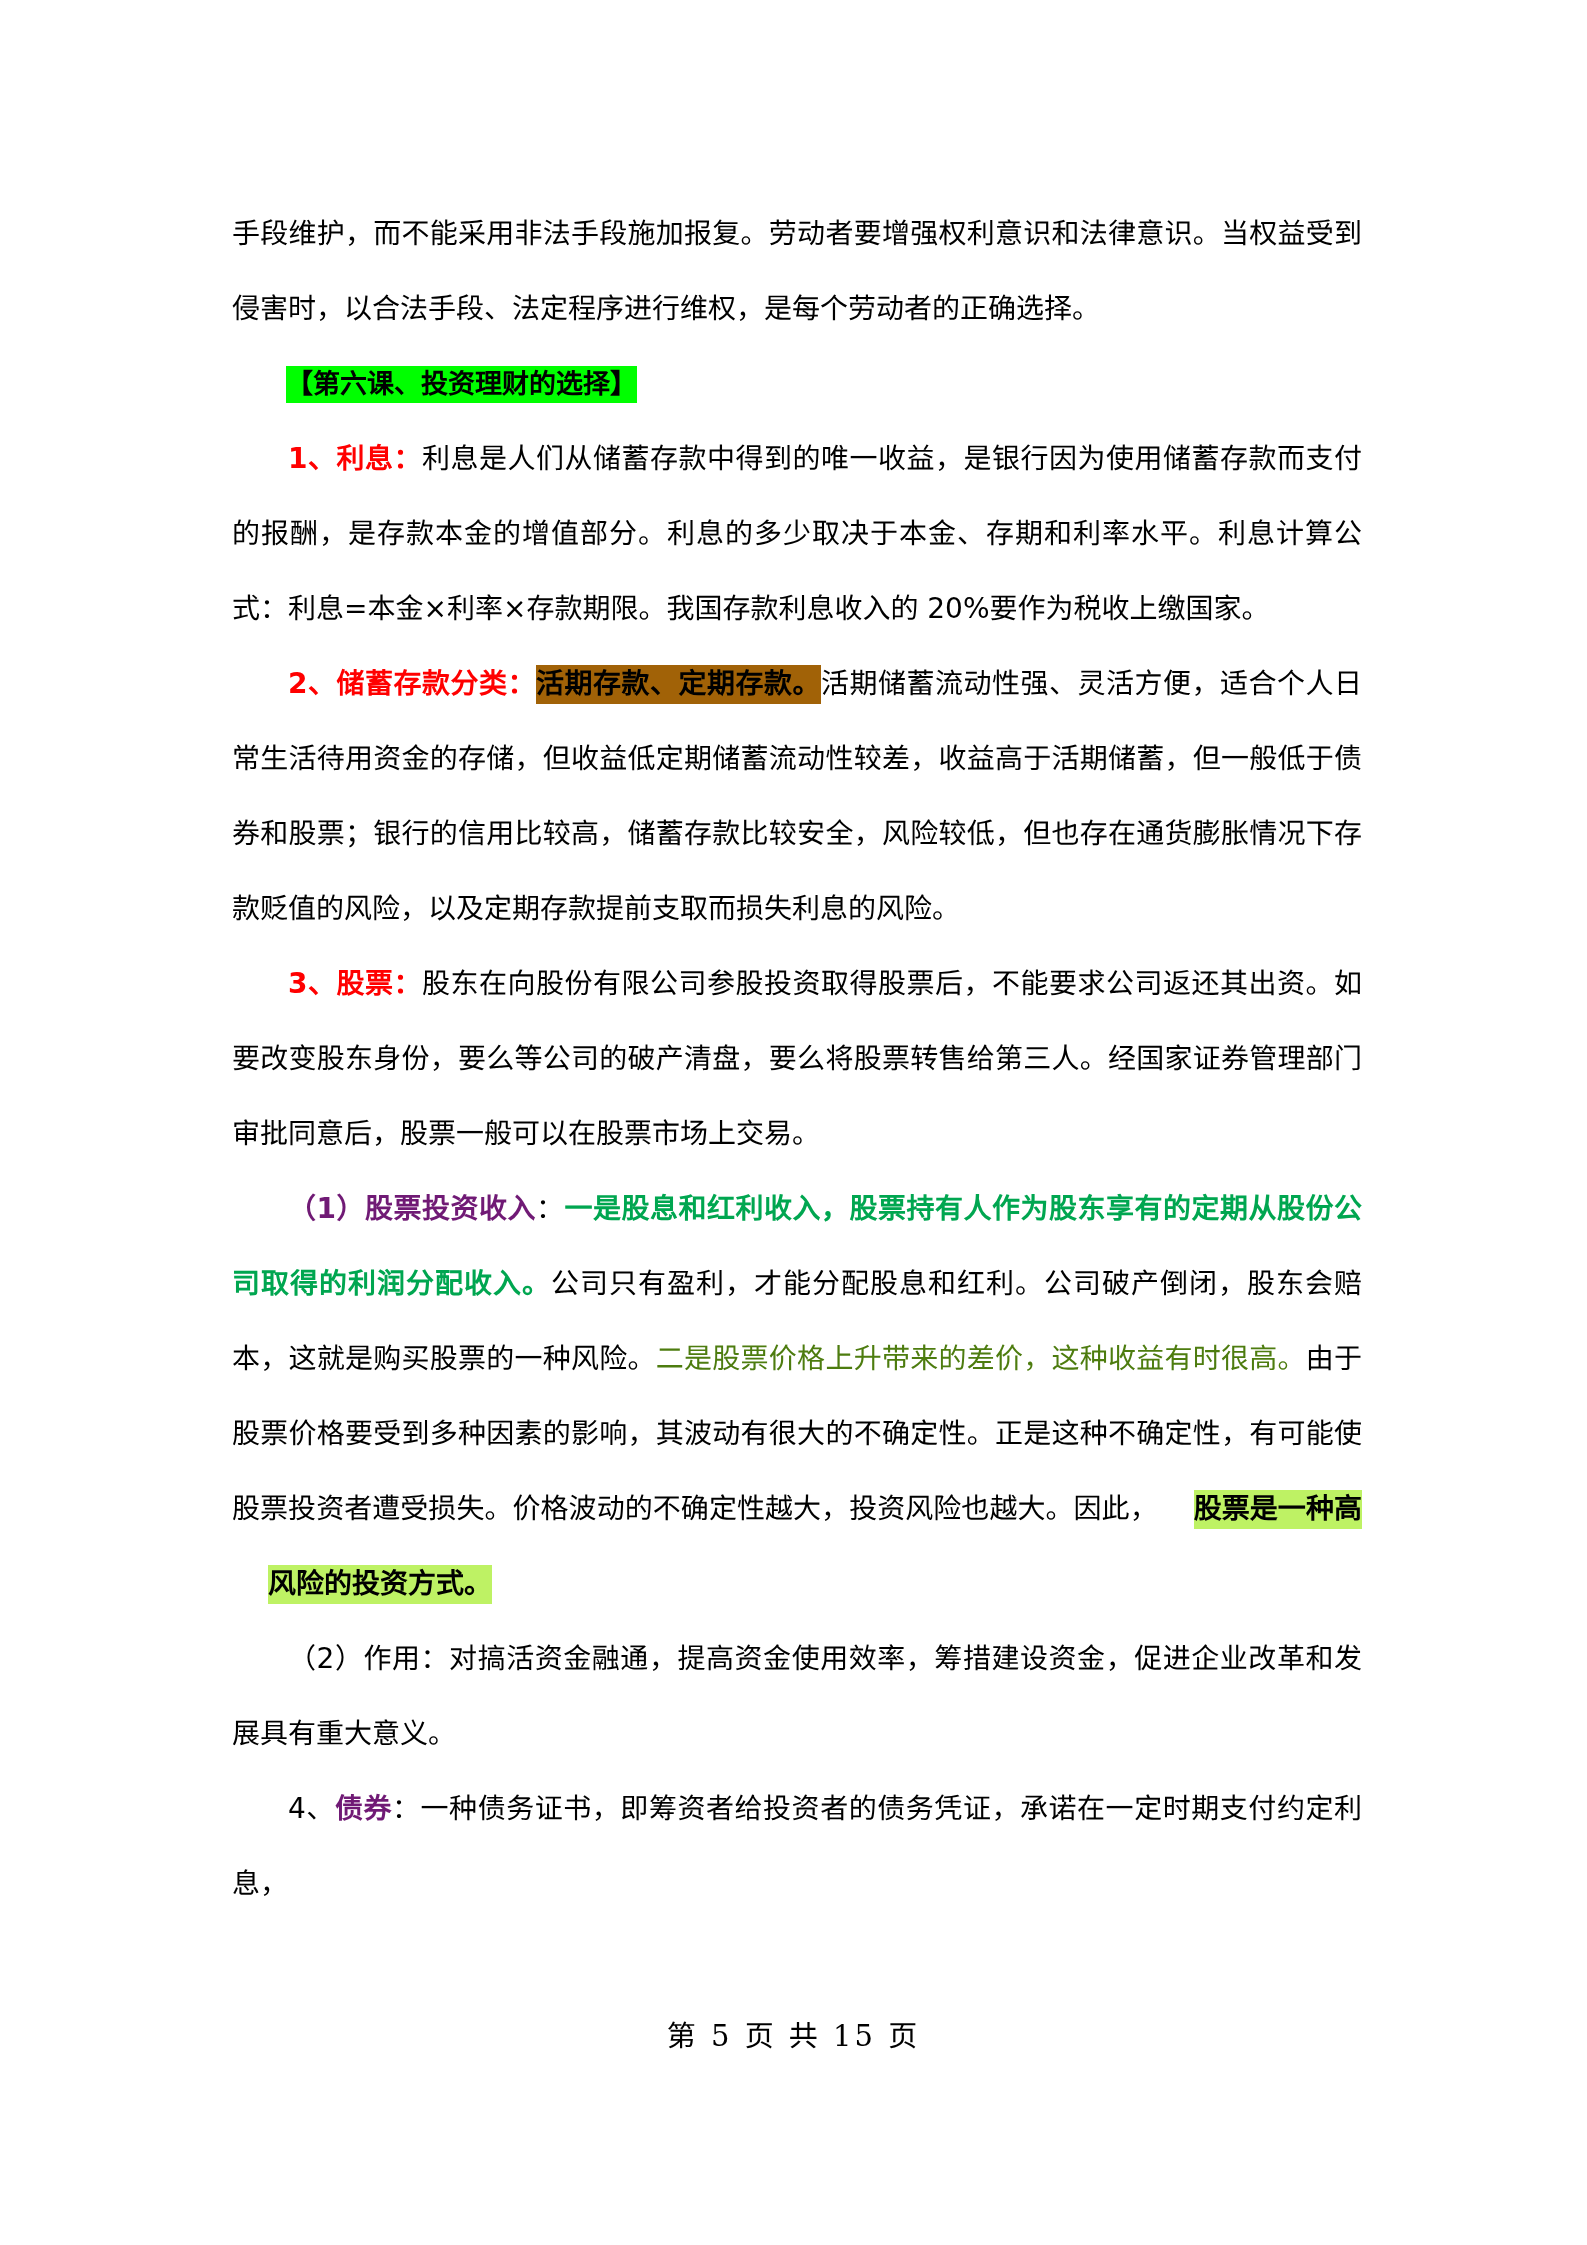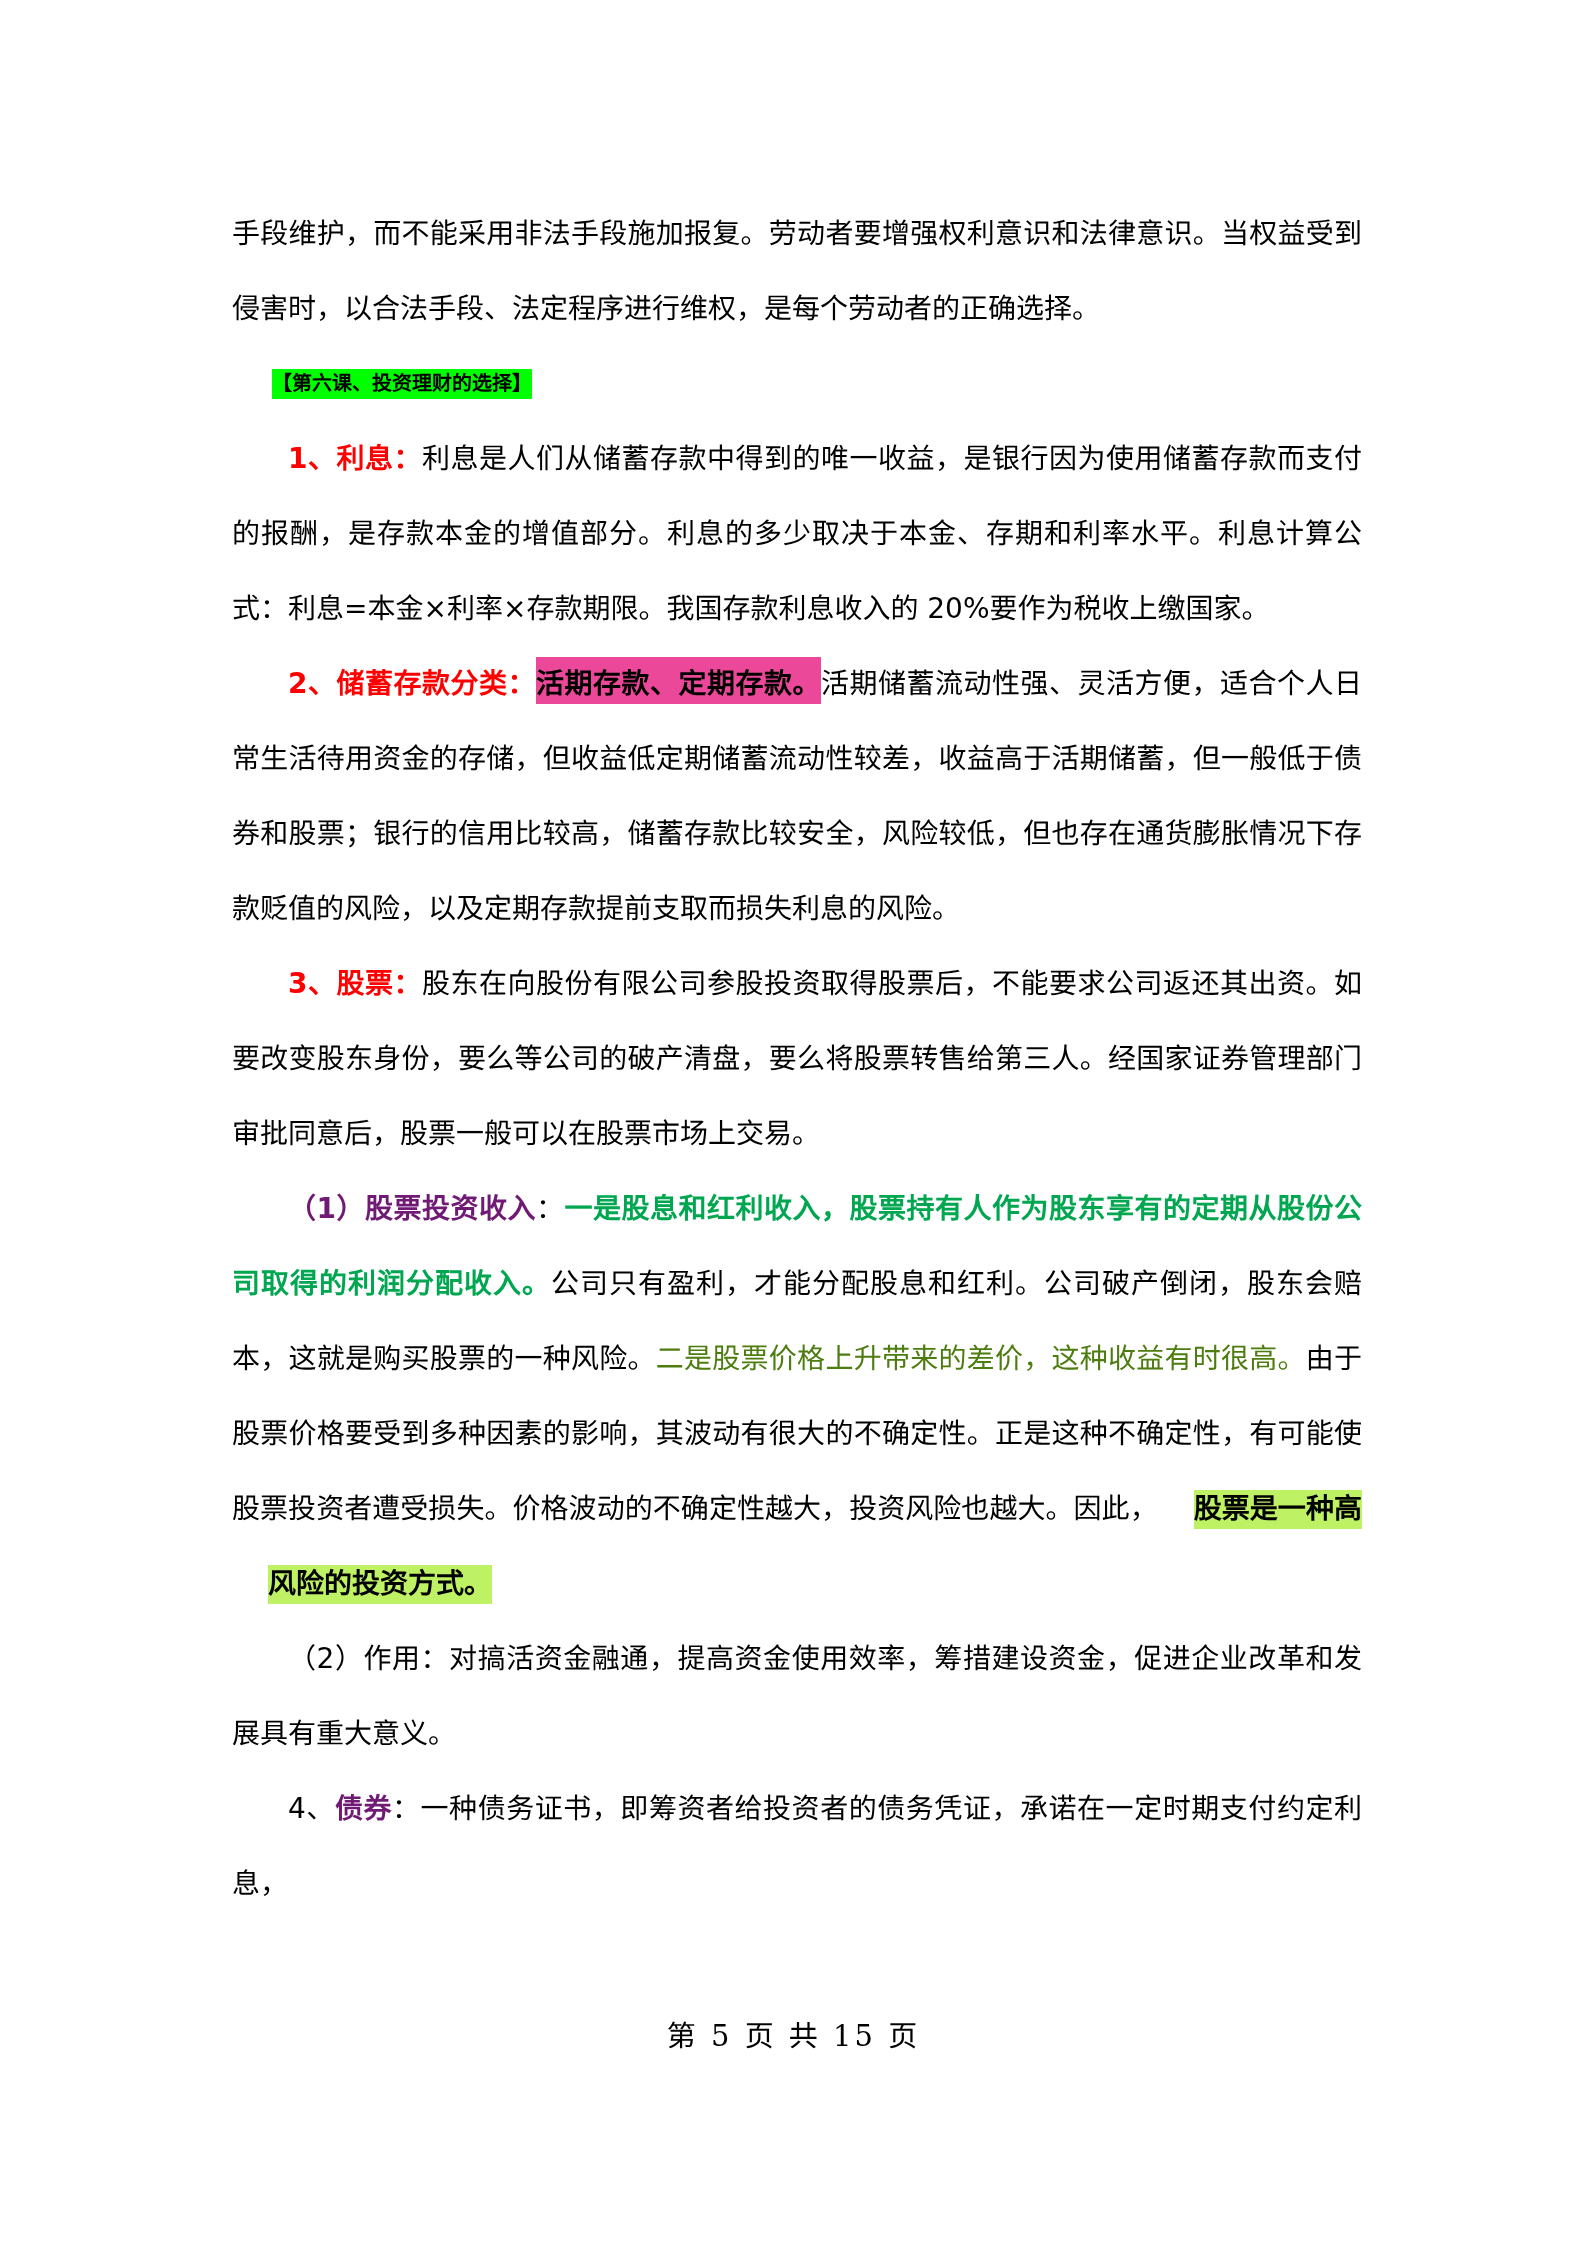--- a/index.html
+++ b/index.html
@@ -41,37 +41,37 @@
   }
   p.para.indent {
     text-indent: 2em;
   }
   
   .cont { text-indent: 0; }
 
   
   .heading-line {
     margin: 0;
-    font-size: 20px;
+    font-size: 27px;
     line-height: 75px;
     text-indent: 2em;
   }
   .hl-green {
     background: #00ff00;
     color: #000000;
     font-weight: bold;
     padding: 2px 0 4px 0;
     box-decoration-break: clone;
     -webkit-box-decoration-break: clone;
   }
   .hl-yellow {
-    background: #ec4899;
+    background: #a16207;
     color: #000000;
     font-weight: bold;
-    padding: 10px 0 4px 0;
+    padding: 2px 0 4px 0;
     box-decoration-break: clone;
     -webkit-box-decoration-break: clone;
   }
   .hl-cyan {
     background: #bef264;
     color: #000000;
     font-weight: bold;
     padding: 2px 0 4px 0;
     box-decoration-break: clone;
     margin-left: 36px;

